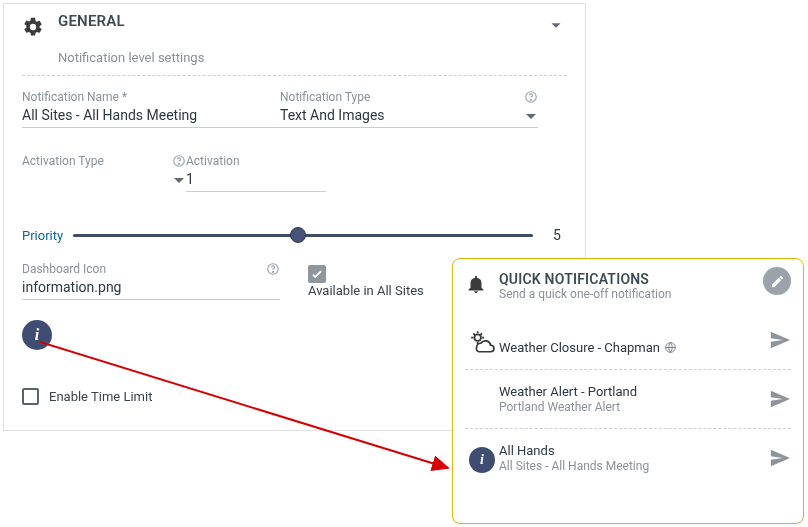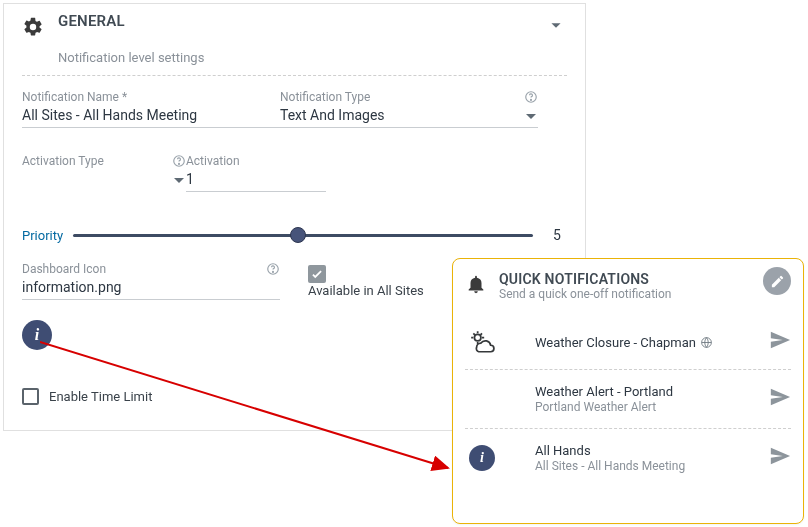--- a/index.html
+++ b/index.html
@@ -36,21 +36,21 @@
   .cb-outline { display:flex; align-items:center; font-size:13px; color:#3a424a; }
   .cb-outline .box { width:17px; height:17px; border:2px solid #5a636b; border-radius:2px; margin-right:10px; }
   .card { position:absolute; top:258px; left:452px; width:352px; height:266px; border:1px solid #eab308; background:#fff; border-radius:8px; padding:12px 12px; box-shadow:0 1px 2px rgba(0,0,0,0.05); }
   .card-head { display:flex; align-items:flex-start; }
   .bell { color:#3b3b3b; width:22px; height:22px; margin-right:12px; margin-top:2px; }
   .card-title { font-size:14px; font-weight:600; color:#404a53; letter-spacing:0.2px; }
   .card-sub { font-size:12px; color:#8a9199; margin-top:0; }
   .edit-pill { margin-left:auto; width:28px; height:28px; border-radius:50%; background:#9ba2aa; display:flex; align-items:center; justify-content:center; margin-top:-4px; }
   .edit-pill svg { color:#fff; }
   .list { margin-top:14px; }
-  .item { display:flex; align-items:center; padding:14px 0; border-bottom:1px dashed #cfcfcf;gap:36px; }
+  .item { display:flex; align-items:flex-end; padding:14px 0; border-bottom:1px dashed #cfcfcf; }
   .item:last-child { border-bottom:none; padding-bottom:4px; }
   .item .ic { width:34px; display:flex; justify-content:center; color:#35383a; }
   .item .txt { flex:1; }
   .item .it-title { font-size:13px; color:#2d3742; display:flex; align-items:center; }
   .item .it-sub { font-size:12px; color:#8a9199; margin-top:1px; }
   .globe { color:#6b757d; margin-left:4px; }
   .send { color:#8d959c; margin-left:6px; }
   .arrow-svg { position:absolute; top:338px; left:40px; pointer-events:none; }
 </style>
 </head>

